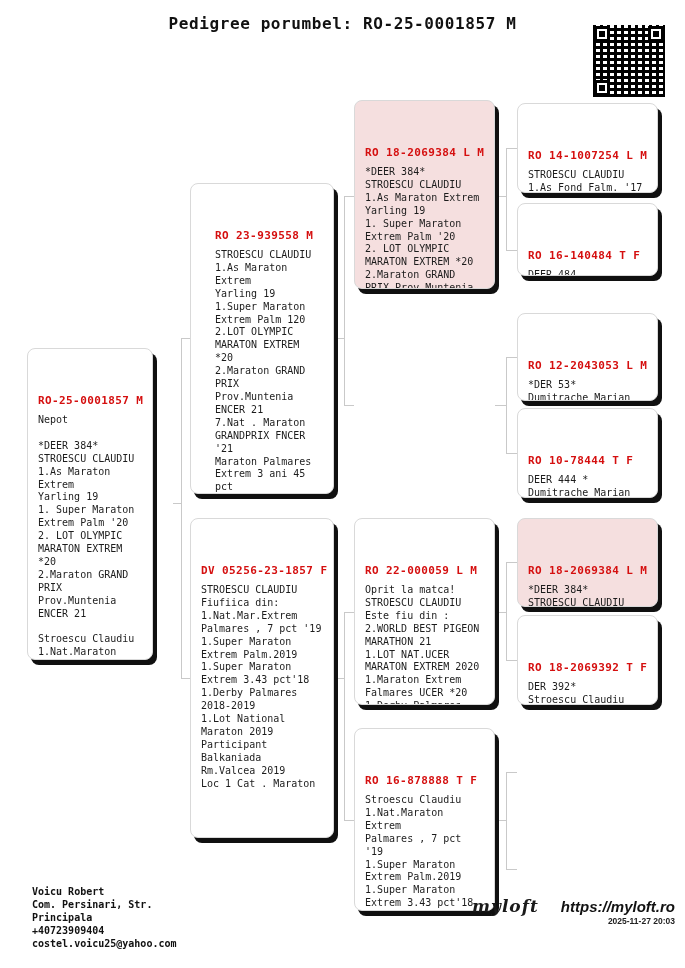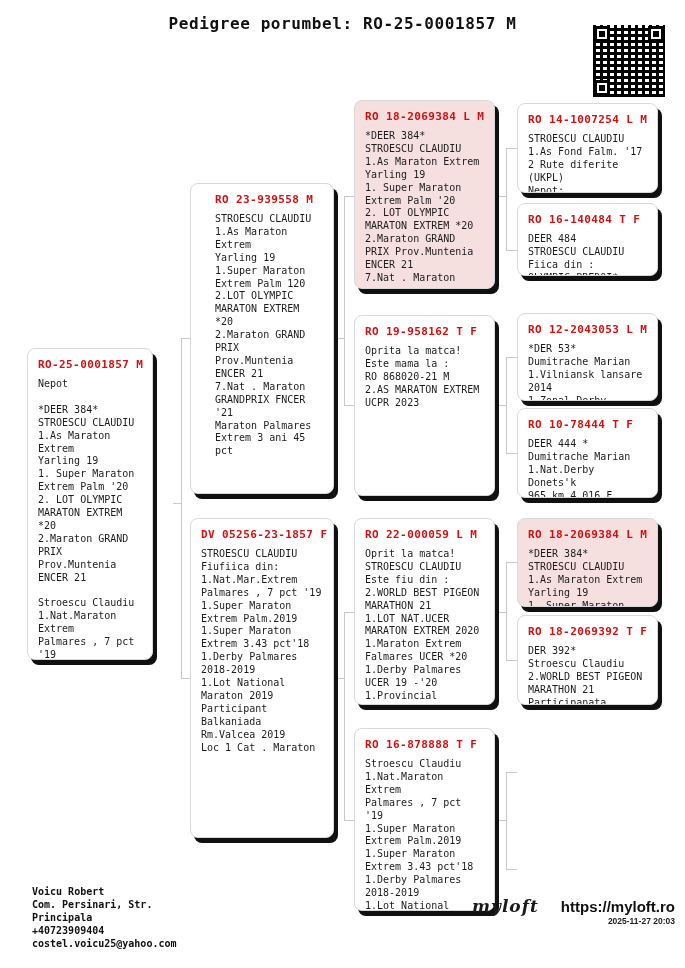--- a/index.html
+++ b/index.html
@@ -14,21 +14,21 @@
       outline:2px solid #fff;}
   .qr .finder{position:absolute;width:16px;height:16px;border:3px solid #000;background:#fff;box-sizing:border-box;}
   .qr .finder::after{content:"";position:absolute;left:2px;top:2px;width:6px;height:6px;background:#000;}
   .qr .f-tl{left:1px;top:1px;}
   .qr .f-tr{right:1px;top:1px;}
   .qr .f-bl{left:1px;bottom:1px;}
   
   .box{position:absolute;background:#fff;border:1px solid #d9d9d9;border-radius:8px;
        box-shadow:4px 5px 0 0 #101010;padding:9px 10px 6px 10px;box-sizing:border-box;overflow:hidden;}
   .box.pink{background:#f5dfdf;}
-  .box-header{font-size:11px;font-weight:bold;color:#d50f0f;letter-spacing:0.4px;white-space:nowrap;margin-bottom:7px;}
+  .box-header{font-size:11px;font-weight:bold;color:#d50f0f;letter-spacing:0.4px;white-space:nowrap;margin-bottom:7px;margin-top:36px;}
   .box-body{font-size:10px;line-height:12.9px;color:#1c1c1c;white-space:pre-line;}
   .b1{left:27px;top:348px;width:126px;height:312px;}
   .b2{left:190px;top:183px;width:144px;height:311px;padding-left:24px;}
   .b3{left:190px;top:518px;width:144px;height:320px;}
   .b4{left:354px;top:100px;width:141px;height:189px;}
   .b5{left:354px;top:315px;width:141px;height:181px;}
   .b6{left:354px;top:518px;width:141px;height:187px;}
   .b7{left:354px;top:728px;width:141px;height:183px;}
   .b8{left:517px;top:103px;width:141px;height:90px;}
   .b9{left:517px;top:203px;width:141px;height:73px;}
@@ -40,21 +40,21 @@
   .b15{left:517px;top:825px;width:141px;height:88px;}
   
   .cline{position:absolute;background:#c9c9c9;}
   
   .owner{position:absolute;left:32px;top:885px;font-size:10px;line-height:13px;
          font-weight:bold;color:#111;white-space:pre-line;}
   .brand{position:absolute;right:10px;top:896px;width:190px;text-align:right;}
   .brand-row{display:flex;align-items:center;justify-content:flex-end;gap:22px;}
   .logo-script{font-family:"DejaVu Serif", serif;font-style:italic;font-weight:bold;
                font-size:17px;color:#1a1a1a;letter-spacing:1px;}
-  .brand-url{font-family:"Liberation Sans", sans-serif;font-weight:bold;
+  .brand-url{font-family:"Liberation Sans", sans-serif;font-style:italic;font-weight:bold;
              font-size:15px;color:#111;}
   .brand-ts{font-family:"Liberation Sans", sans-serif;font-weight:bold;font-size:8.5px;
             color:#222;margin-top:0;}
   .bird{width:22px;height:20px;}
 </style>
 </head>
 <body>
 
 <div class="page">
 
@@ -168,28 +168,20 @@
 Yarling 19
 1. Super Maraton
 Extrem Palm '20
 2. LOT OLYMPIC
 MARATON EXTREM *20
 2.Maraton GRAND
 PRIX Prov.Muntenia
 ENCER 21
 7.Nat . Maraton</div>
   </div>
-  <div class="box b5">
-    <div class="box-header">RO 19-958162 T F</div>
-    <div class="box-body">Oprita la matca!
-Este mama la :
-RO 868020-21 M
-2.AS MARATON EXTREM
-UCPR 2023</div>
-  </div>
   <div class="box b6">
     <div class="box-header">RO 22-000059 L M</div>
     <div class="box-body">Oprit la matca!
 STROESCU CLAUDIU
 Este fiu din :
 2.WORLD BEST PIGEON
 MARATHON 21
 1.LOT NAT.UCER
 MARATON EXTREM 2020
 1.Maraton Extrem

